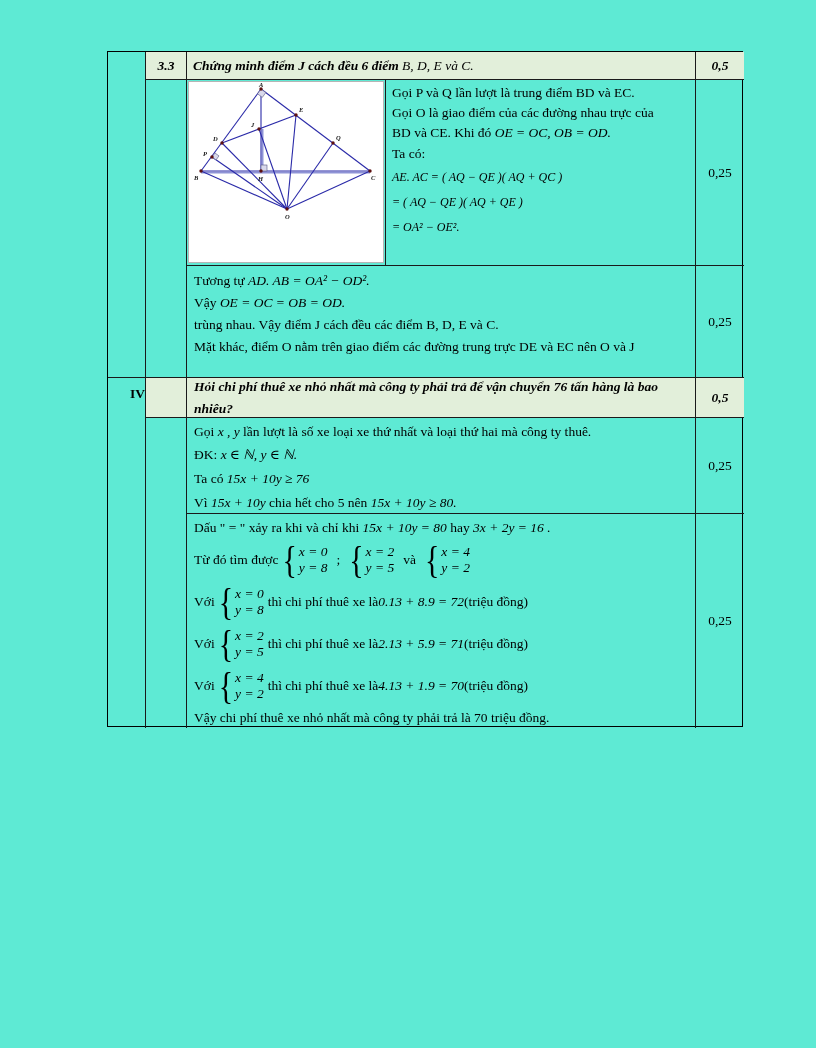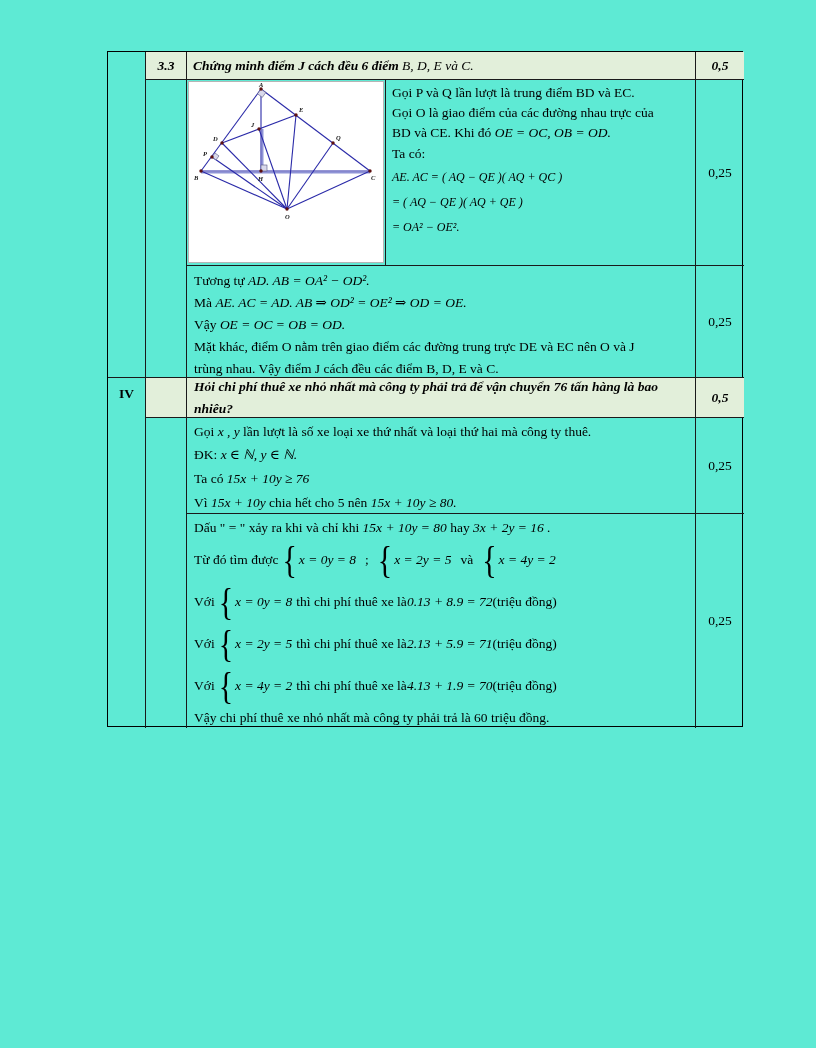--- a/index.html
+++ b/index.html
@@ -21,44 +21,44 @@
   .score { display:flex; align-items:center; justify-content:center; }
 
   .c-empty1 { grid-area:1/1/4/2; }
   .c-33     { grid-area:1/2/2/3; display:flex; align-items:center; justify-content:center; font-weight:bold; font-style:italic; }
   .c-title3 { grid-area:1/3/2/5; display:flex; align-items:center; padding-left:6px; }
   .c-scoreA { grid-area:1/5/2/6; font-weight:bold; font-style:italic; }
   .c-empty2 { grid-area:2/2/4/3; }
   .c-fig    { grid-area:2/3/3/4; padding:1px; }
   .c-textB  { grid-area:2/4/3/5; padding:3px 8px 0 6px; }
   .c-scoreB { grid-area:2/5/3/6; }
-  .c-textC  { grid-area:3/3/4/5; padding:4px 6px 0 7px; }
+  .c-textC  { grid-area:3/3/4/5; padding:4px 6px 0 7px;font-family:Liberation Serif, serif; }
   .c-scoreC { grid-area:3/5/4/6; }
-  .c-iv     { grid-area:4/1/7/2; text-align:center; padding-top:8px; font-weight:bold; }
+  .c-iv     { grid-area:4/1/7/2; text-align:right; padding-top:8px; font-weight:bold; }
   .c-green2 { grid-area:4/2/5/3; }
   .c-title4 { grid-area:4/3/5/5; display:flex; align-items:center; padding:2px 6px 2px 7px; font-weight:bold; font-style:italic; line-height:22px; }
   .c-scoreD { grid-area:4/5/5/6; font-weight:bold; font-style:italic; }
   .c-empty3 { grid-area:5/2/7/3; }
   .c-textE  { grid-area:5/3/6/5; padding:3px 6px 9px 7px; }
   .c-scoreE { grid-area:5/5/6/6; }
   .c-textF  { grid-area:6/3/7/5; padding:3px 6px 0 7px; }
   .c-scoreF { grid-area:6/5/7/6; }
 
   .bold-ital { font-weight:bold; font-style:italic; }
   .math { font-style:italic; }
   .ln { line-height:20px; }
   .ln-s { line-height:22px; }
   .eq { line-height:25px; font-size:12px; font-style:italic; }
 
   .figure-box { width:100%; height:182px; border:1px solid #b5b5b5; background:#fff; }
 
   .sysline { display:flex; align-items:center; height:42px; }
   .sys { display:inline-flex; align-items:center; margin:0 4px; }
   .brace { font-size:30px; line-height:1; transform:scaleY(1.25); font-weight:400; margin-right:2px; }
-  .pair { display:inline-flex; flex-direction:row; font-style:italic; font-size:13.5px; line-height:16px; }
+  .pair { display:inline-flex; flex-direction:column; font-style:italic; font-size:13.5px; line-height:16px; }
   .gap { margin:0 5px; }
 
   svg text { font-family:"Liberation Serif","DejaVu Serif",serif; font-style:italic; font-weight:bold; font-size:6.5px; fill:#1a1a1a; }
 </style>
 </head>
 <body>
 
 <div id="page">
   <div id="answer-table">
 
@@ -133,24 +133,23 @@
       <div class="ln"><span>BD và CE. Khi đó </span><span class="math">OE = OC, OB = OD.</span></div>
       <div class="ln-s">Ta có:</div>
       <div class="eq">AE. AC = ( AQ − QE )( AQ + QC )</div>
       <div class="eq">= ( AQ − QE )( AQ + QE )</div>
       <div class="eq">= OA² − OE².</div>
     </div>
     <div class="cell c-scoreB score no-r">0,25</div>
 
     <div class="cell c-textC">
       <div class="ln-s"><span>Tương tự  </span><span class="math">AD. AB = OA² − OD².</span></div>
-      <div class="ln-s"><span>Mà  </span><span class="math">AE. AC = AD. AB ⇒ OD² = OE² ⇒ OD = OE.</span></div>
       <div class="ln-s"><span>Vậy  </span><span class="math">OE = OC = OB = OD.</span></div>
+      <div class="ln-s">trùng nhau. Vậy điểm J cách đều các điểm B, D, E và C.</div>
       <div class="ln-s">Mặt khác, điểm O nằm trên giao điểm các đường trung trực DE và EC nên O và J</div>
-      <div class="ln-s">trùng nhau. Vậy điểm J cách đều các điểm B, D, E và C.</div>
     </div>
     <div class="cell c-scoreC score no-r">0,25</div>
 
     <div class="cell c-iv no-b">IV</div>
     <div class="cell c-green2 green"></div>
     <div class="cell c-title4 green">Hỏi chi phí thuê xe nhỏ nhất mà công ty phải trả để vận chuyển 76 tấn hàng là bao nhiêu?</div>
     <div class="cell c-scoreD green score no-r">0,5</div>
 
     <div class="cell c-empty3 no-b"></div>
 
@@ -227,18 +226,18 @@
             <span class="pair">
               <span>x = 4</span>
               <span>y = 2</span>
             </span>
           </span>
         <span>thì chi phí thuê xe là </span>
           <span class="math">4.13 + 1.9 = 70</span>
           <span> (triệu đồng)</span>
       </div>
 
-      <div style="line-height:21px">Vậy chi phí thuê xe nhỏ nhất mà công ty phải trả là 60 triệu đồng.</div>
+      <div style="line-height:21px">Vậy chi phí thuê xe nhỏ nhất mà công ty phải trả là 70 triệu đồng.</div>
     </div>
     <div class="cell c-scoreF score no-r no-b">0,25</div>
 
   </div>
 </div>
 
 </body></html>

